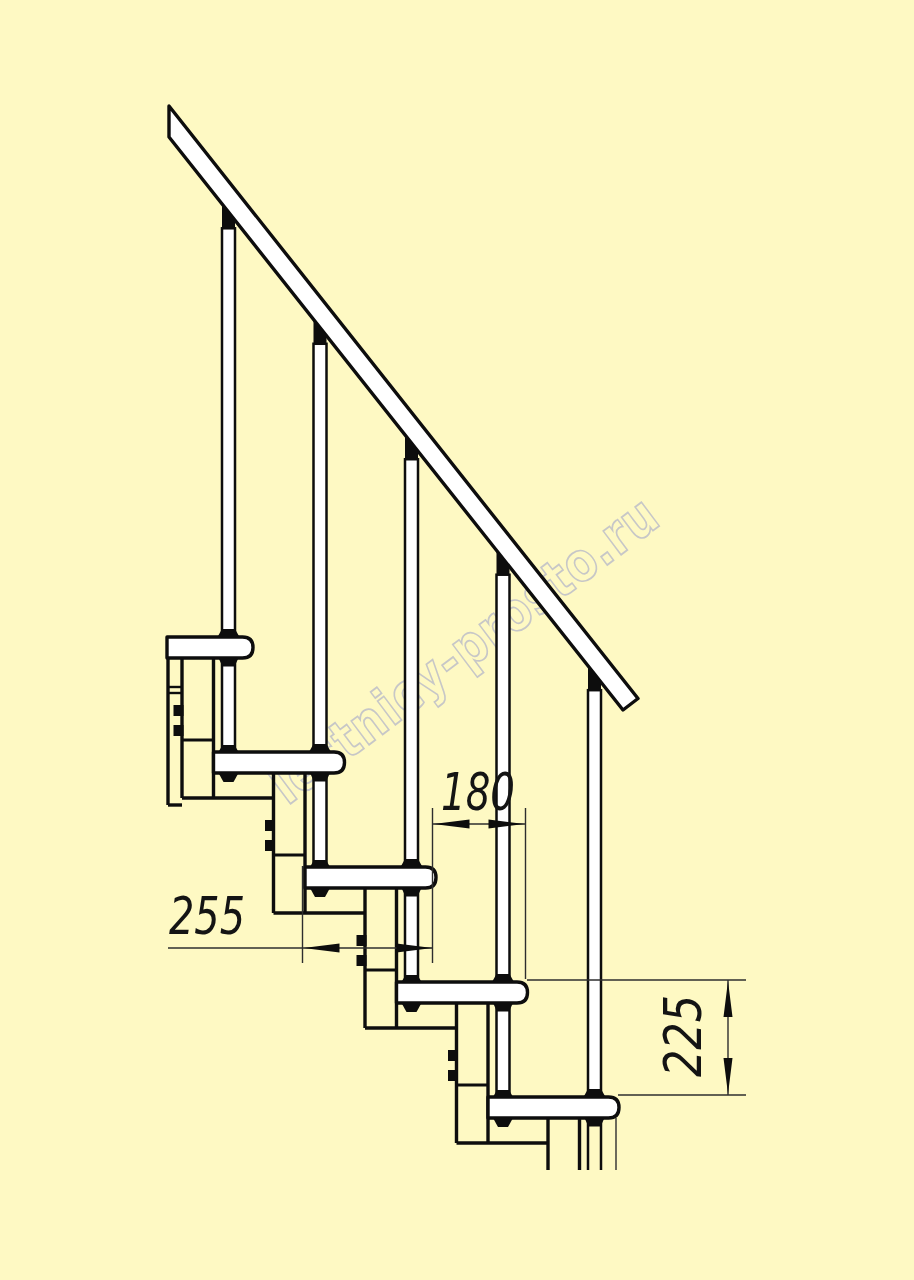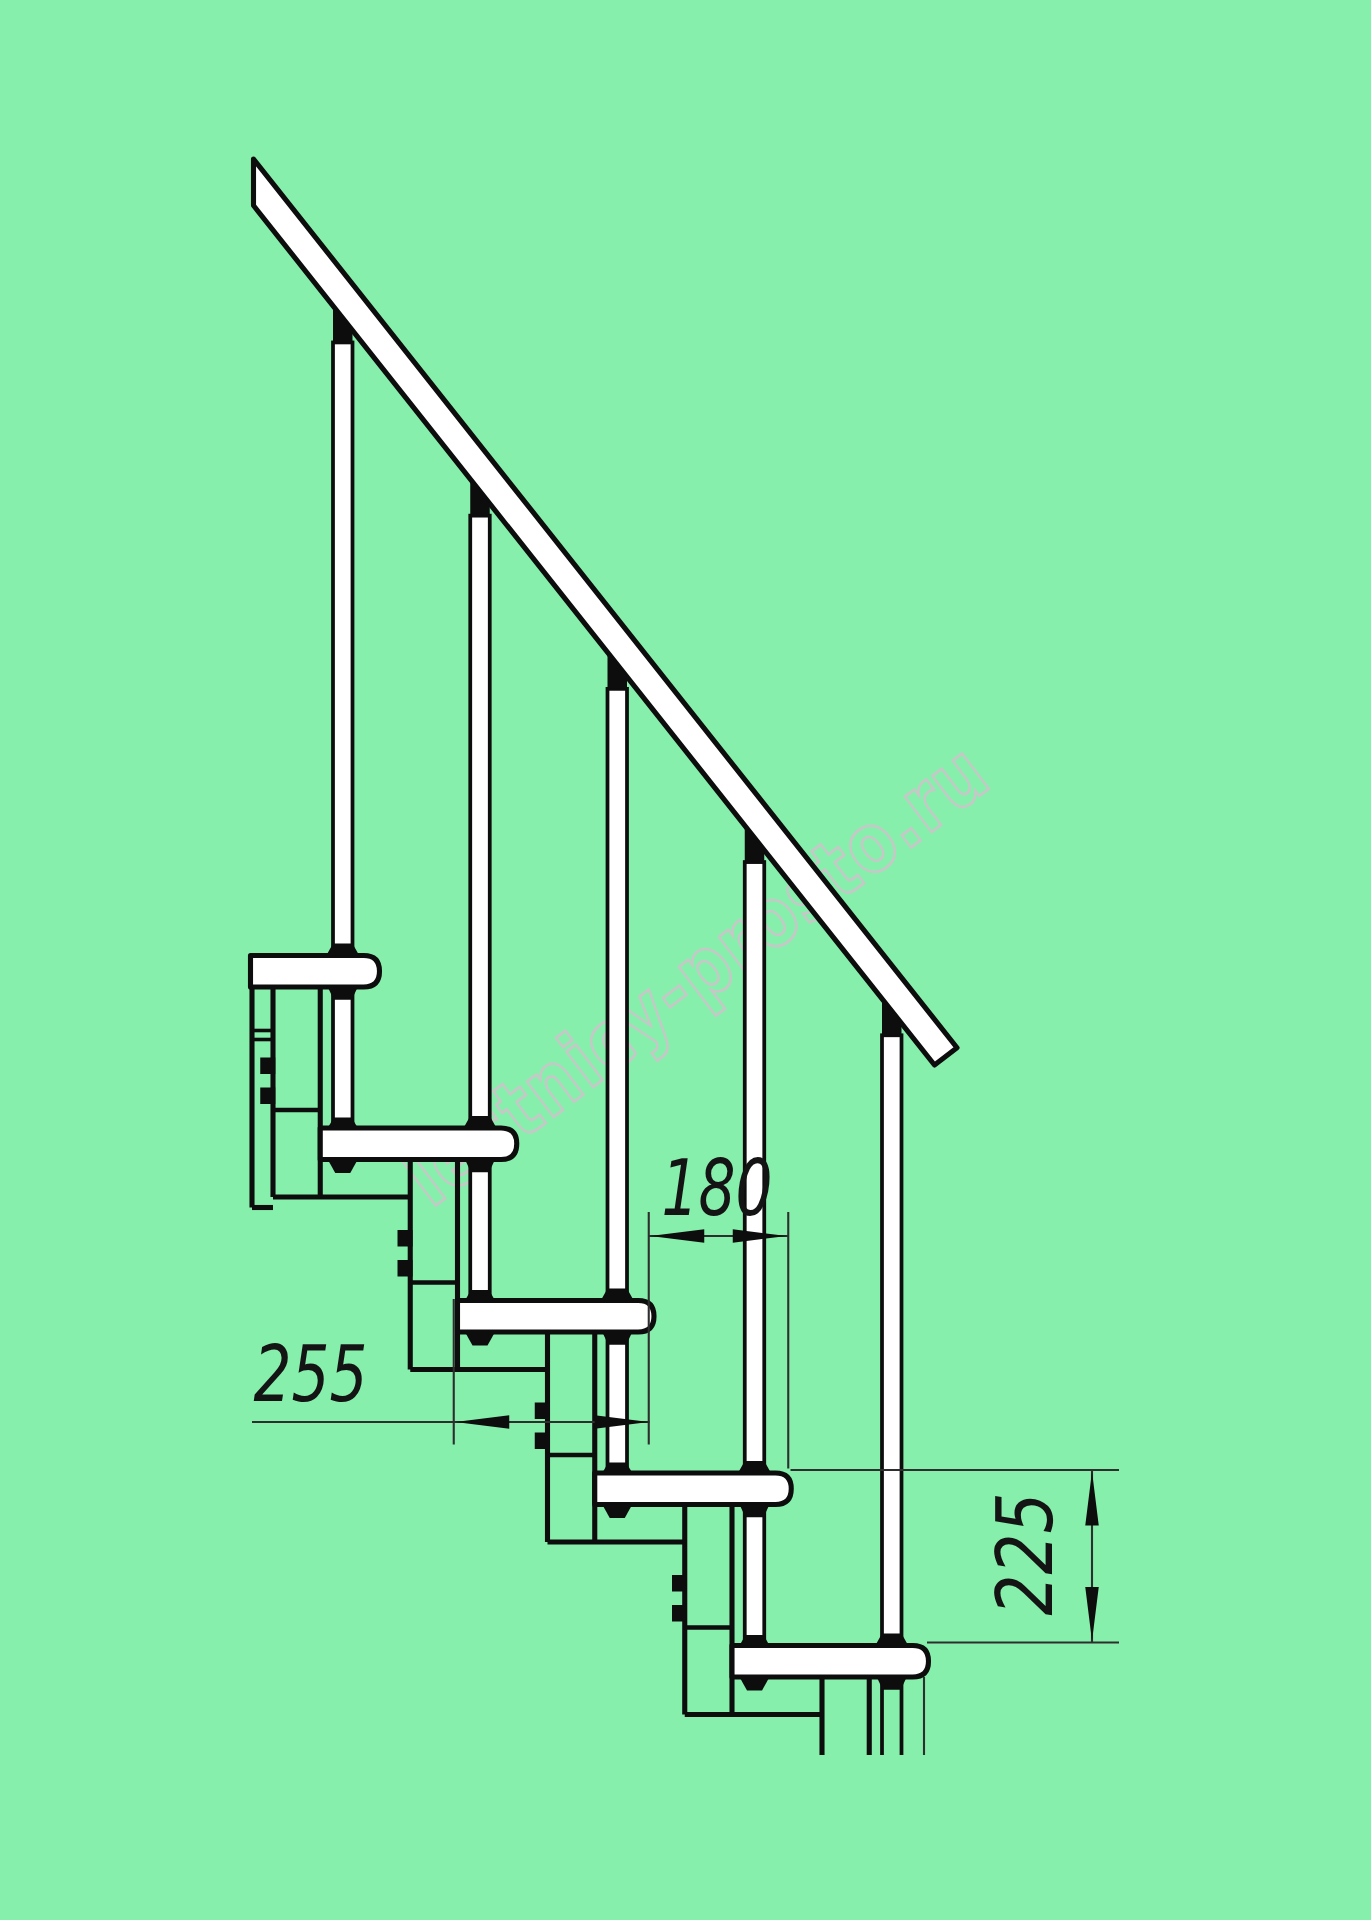--- a/index.html
+++ b/index.html
@@ -1,16 +1,16 @@
 <!DOCTYPE html>
 <html><head>
 <meta charset="utf-8">
 <style>
   html,body{margin:0;padding:0;background:#ffffff;}
-  .page{position:relative;width:914px;height:1280px;background:#86efac;overflow:hidden;}
+  .page{position:relative;width:914px;height:1280px;background:#fef9c3;overflow:hidden;}
   svg{display:block;}
   .dimtxt{
     font-family:"DejaVu Sans",sans-serif;
     font-style:italic;
     font-size:52px;
     fill:#141414;
   }
   .wm{
     font-family:"DejaVu Sans",sans-serif;
     font-weight:bold;

